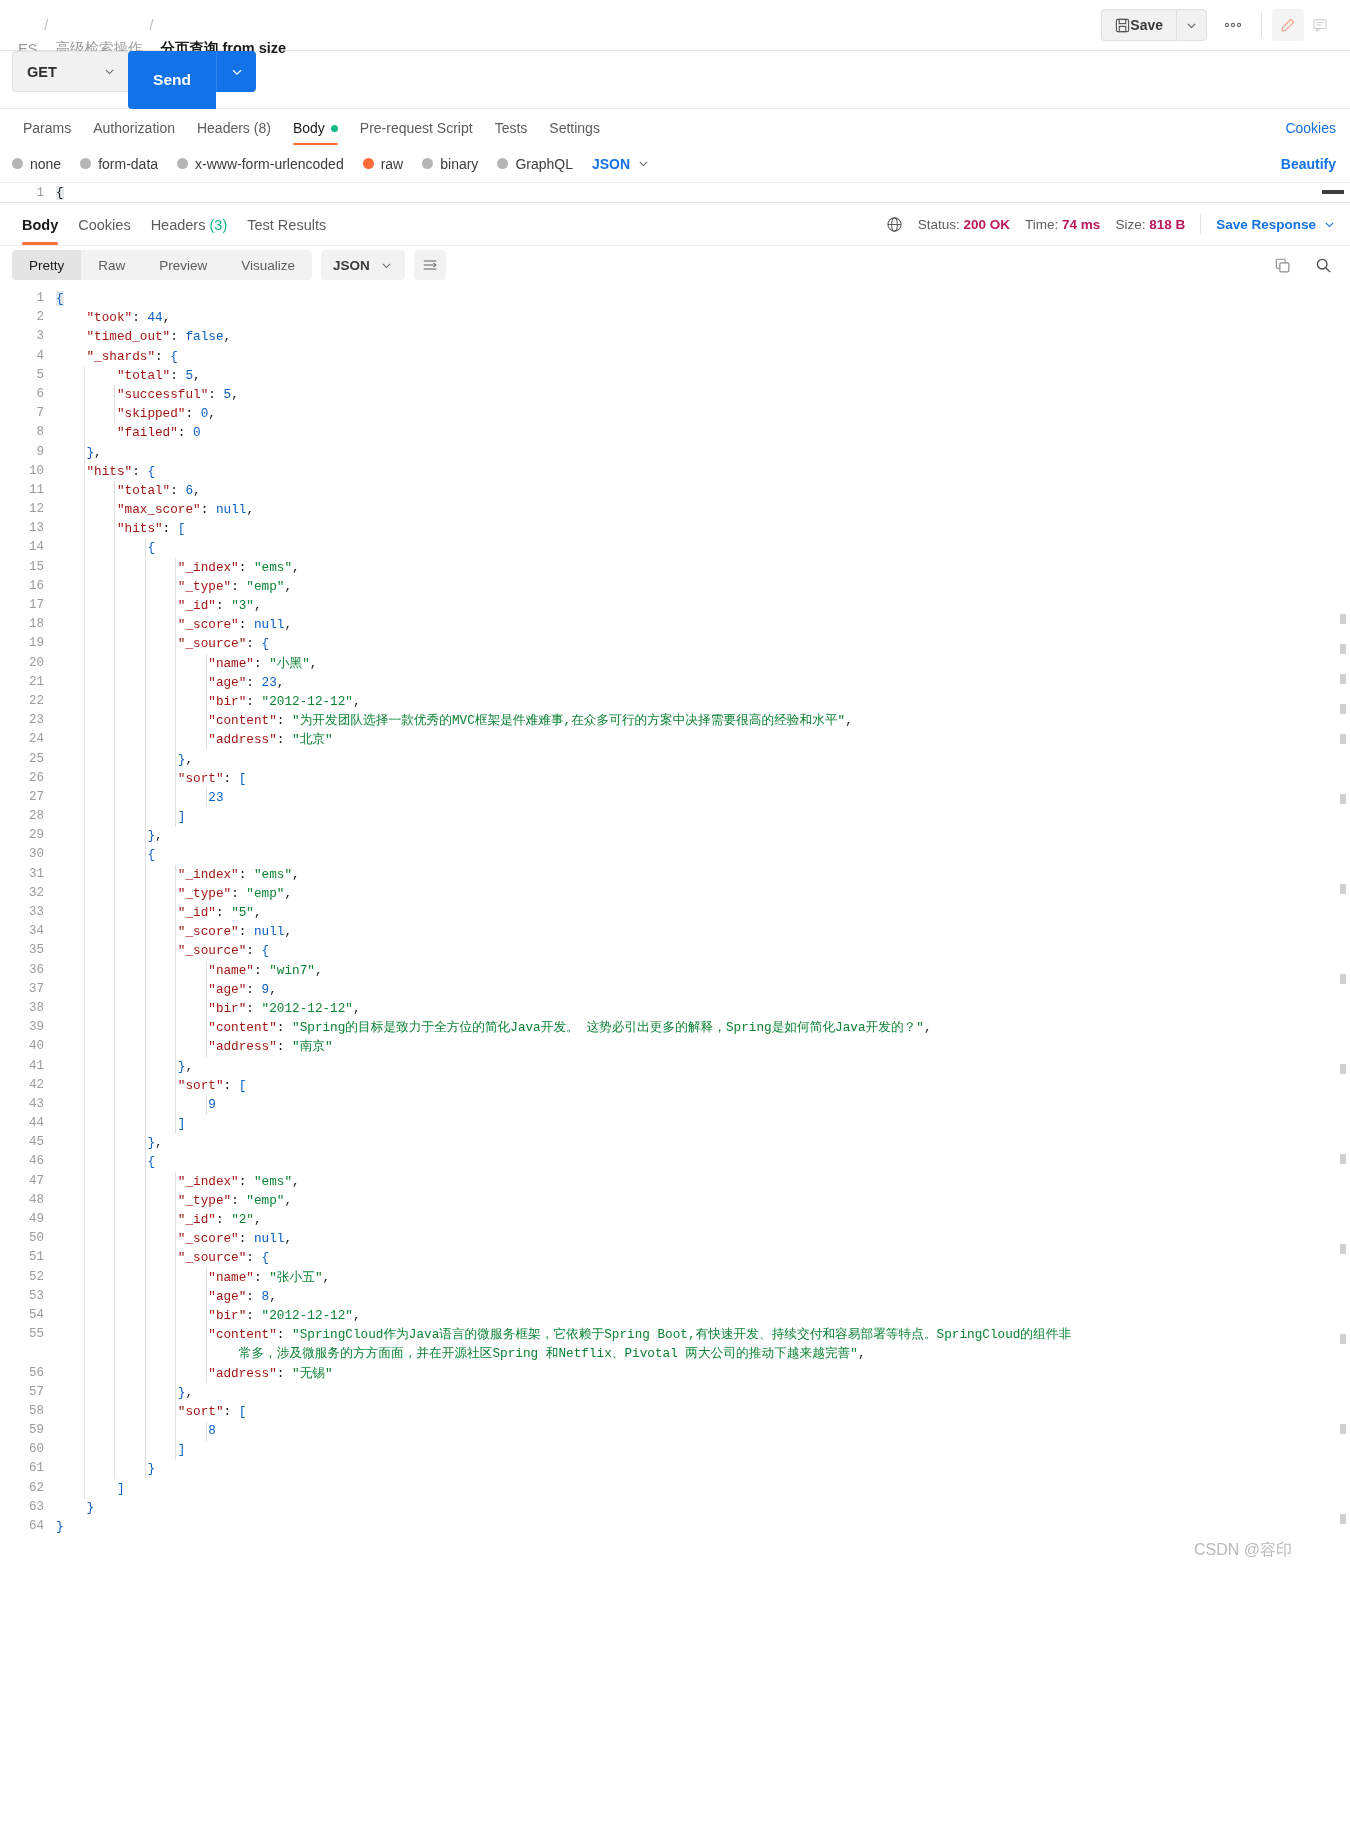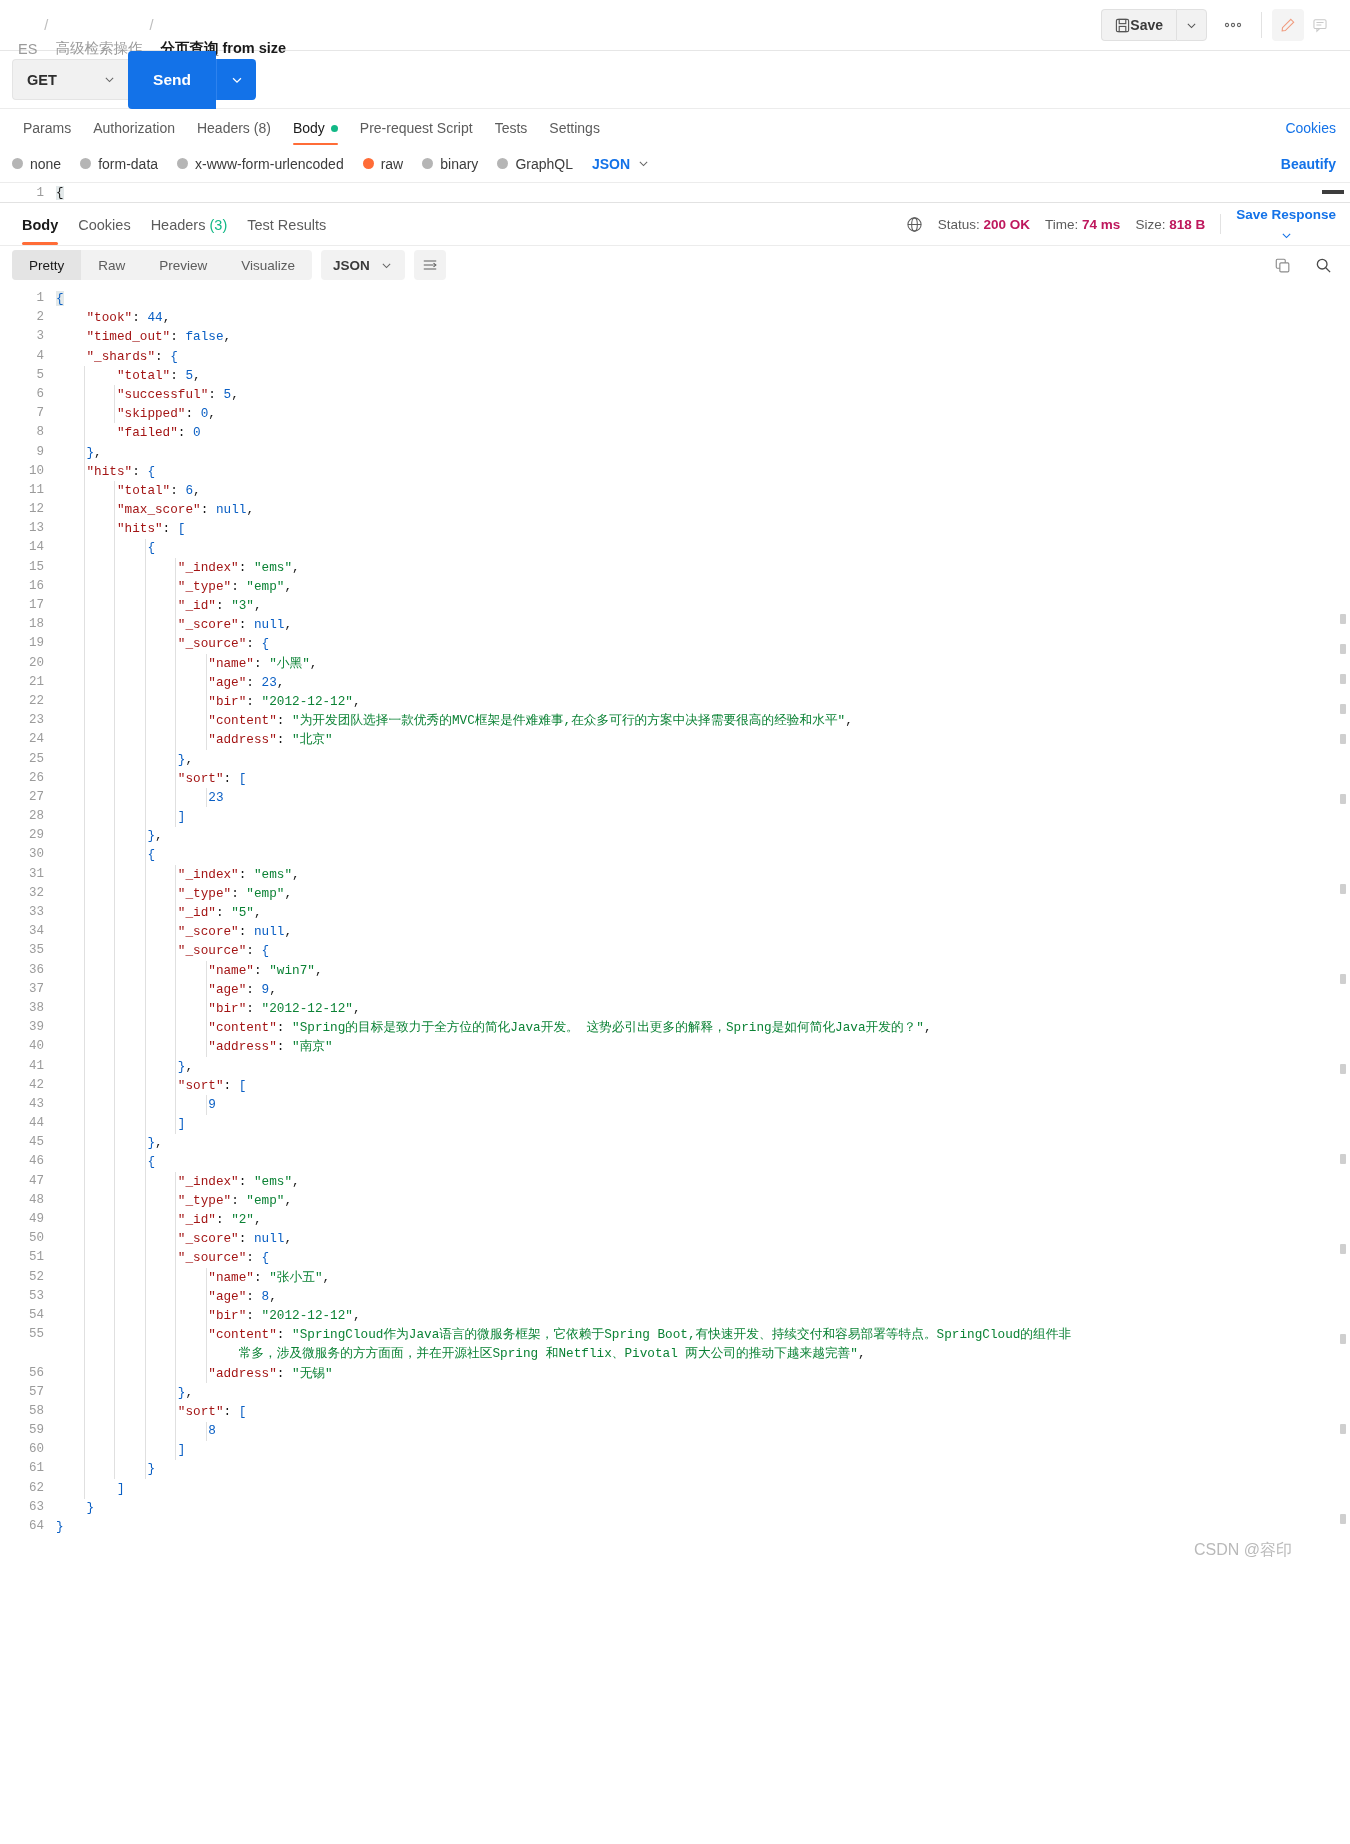--- a/index.html
+++ b/index.html
@@ -50,21 +50,21 @@
   .vsep { width:1px; height:26px; background:#e2e2e2; margin:0 10px; }
   .icon-sq {
     width:32px; height:32px; border-radius:4px;
     display:flex; align-items:center; justify-content:center; cursor:pointer;
   }
   .icon-sq.active { background:#f4f4f4; }
 
   
   .urlrow {
     height:58px;
-    display:flex; align-items:center;
+    display:flex; align-items:flex-start;
     padding: 0 0 0 12px;
     border-bottom:1px solid #ececec;
     background:#fff;
   }
   .method-box {
     width:116px; height:41px;
     background:#f1f1f1; border:1px solid #e4e4e4; border-right:none;
     border-radius:4px 0 0 4px;
     display:flex; align-items:center; justify-content:space-between;
     padding:0 12px 0 14px;
@@ -146,21 +146,21 @@
     position:relative; cursor:pointer; white-space:nowrap;
   }
   .rstab.active { color:#1a1a1a; font-weight:600; }
   .rstab.active:after {
     content:""; position:absolute; left:10px; right:10px; bottom:0;
     height:2.5px; background:#ff6c37; border-radius:2px;
   }
   .count-green { color:#12b886; }
   .status-group { display:flex; align-items:center; gap:15px; font-size:13.5px; color:#5c5c5c; }
   .val-green { color:#be185d; font-weight:700; }
-  .save-resp { color:#1372e8; font-weight:700; font-size:13.5px; display:flex; align-items:center; gap:7px; cursor:pointer;flex-direction:column; }
+  .save-resp { color:#1372e8; font-weight:700; font-size:13.5px; display:flex; align-items:center; gap:7px; cursor:pointer; }
 
   
   .resp-toolbar {
     height:38px; display:flex; align-items:center;
     padding:0 14px 0 12px; gap:9px;
   }
   .seg {
     display:flex; background:#f2f2f2; border-radius:4px; height:30px; align-items:center; overflow:hidden;
   }
   .seg-item { padding:0 17px; height:30px; display:flex; align-items:center; font-size:13.5px; color:#5c5c5c; cursor:pointer; }

